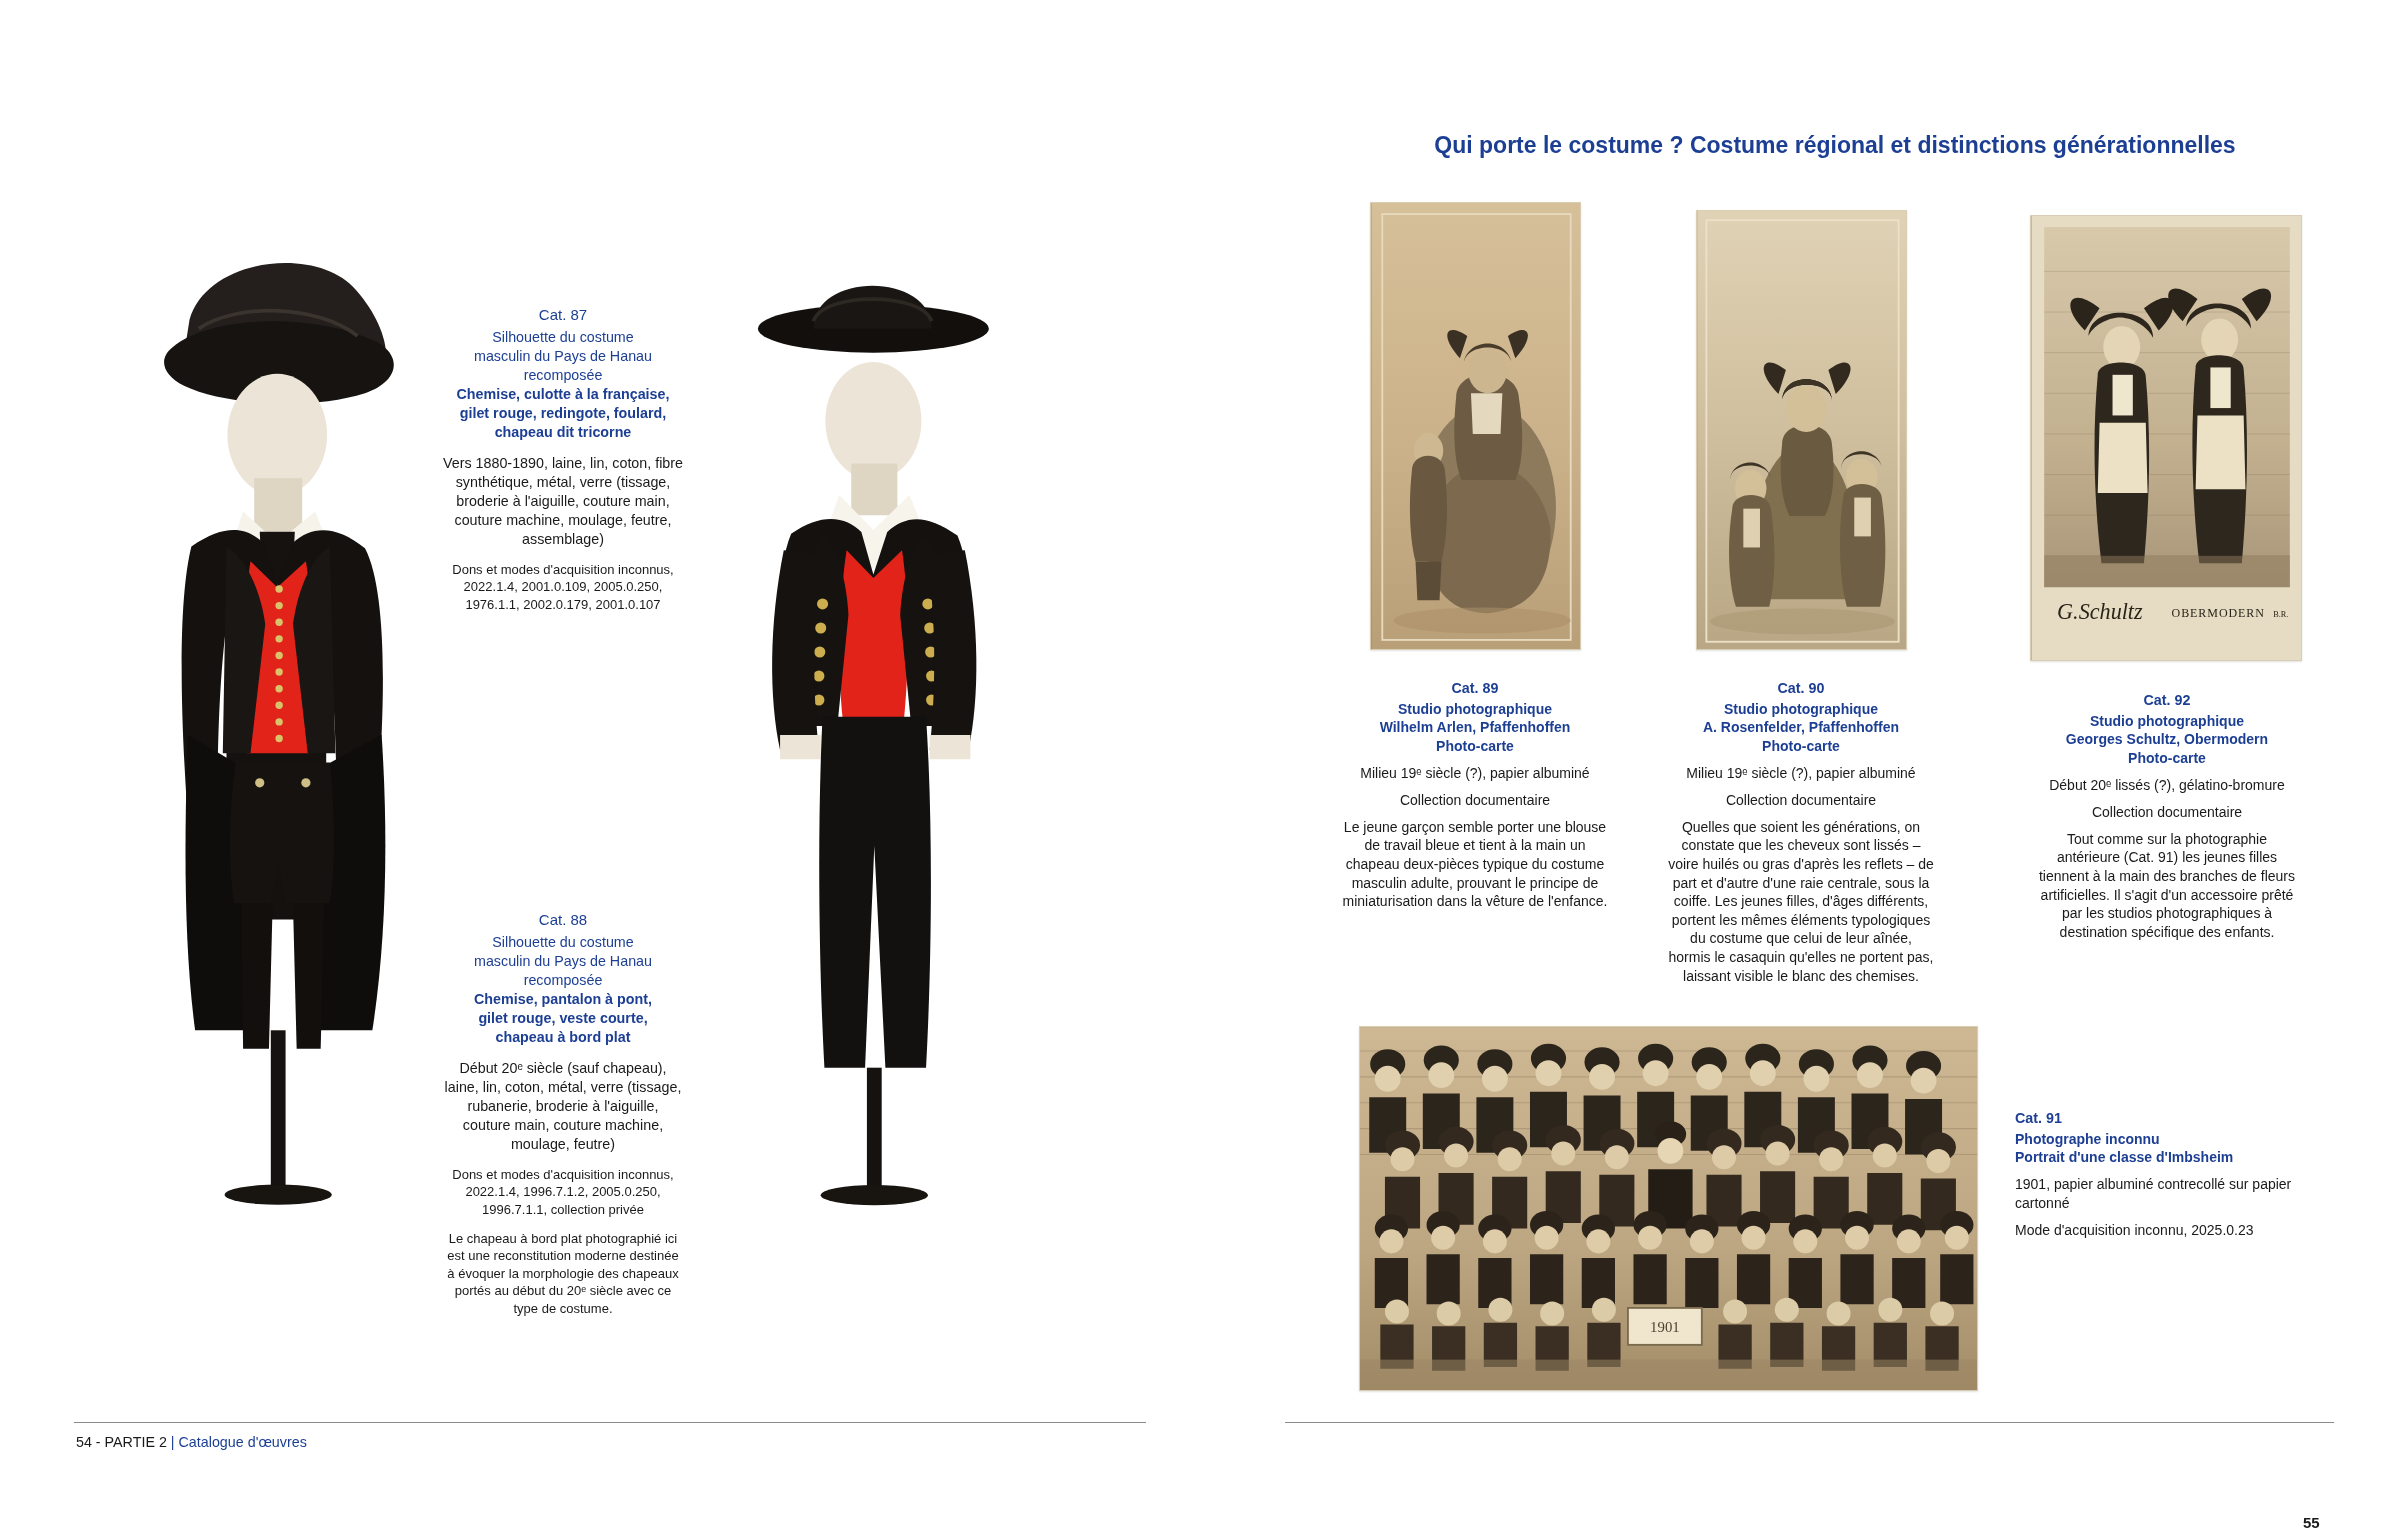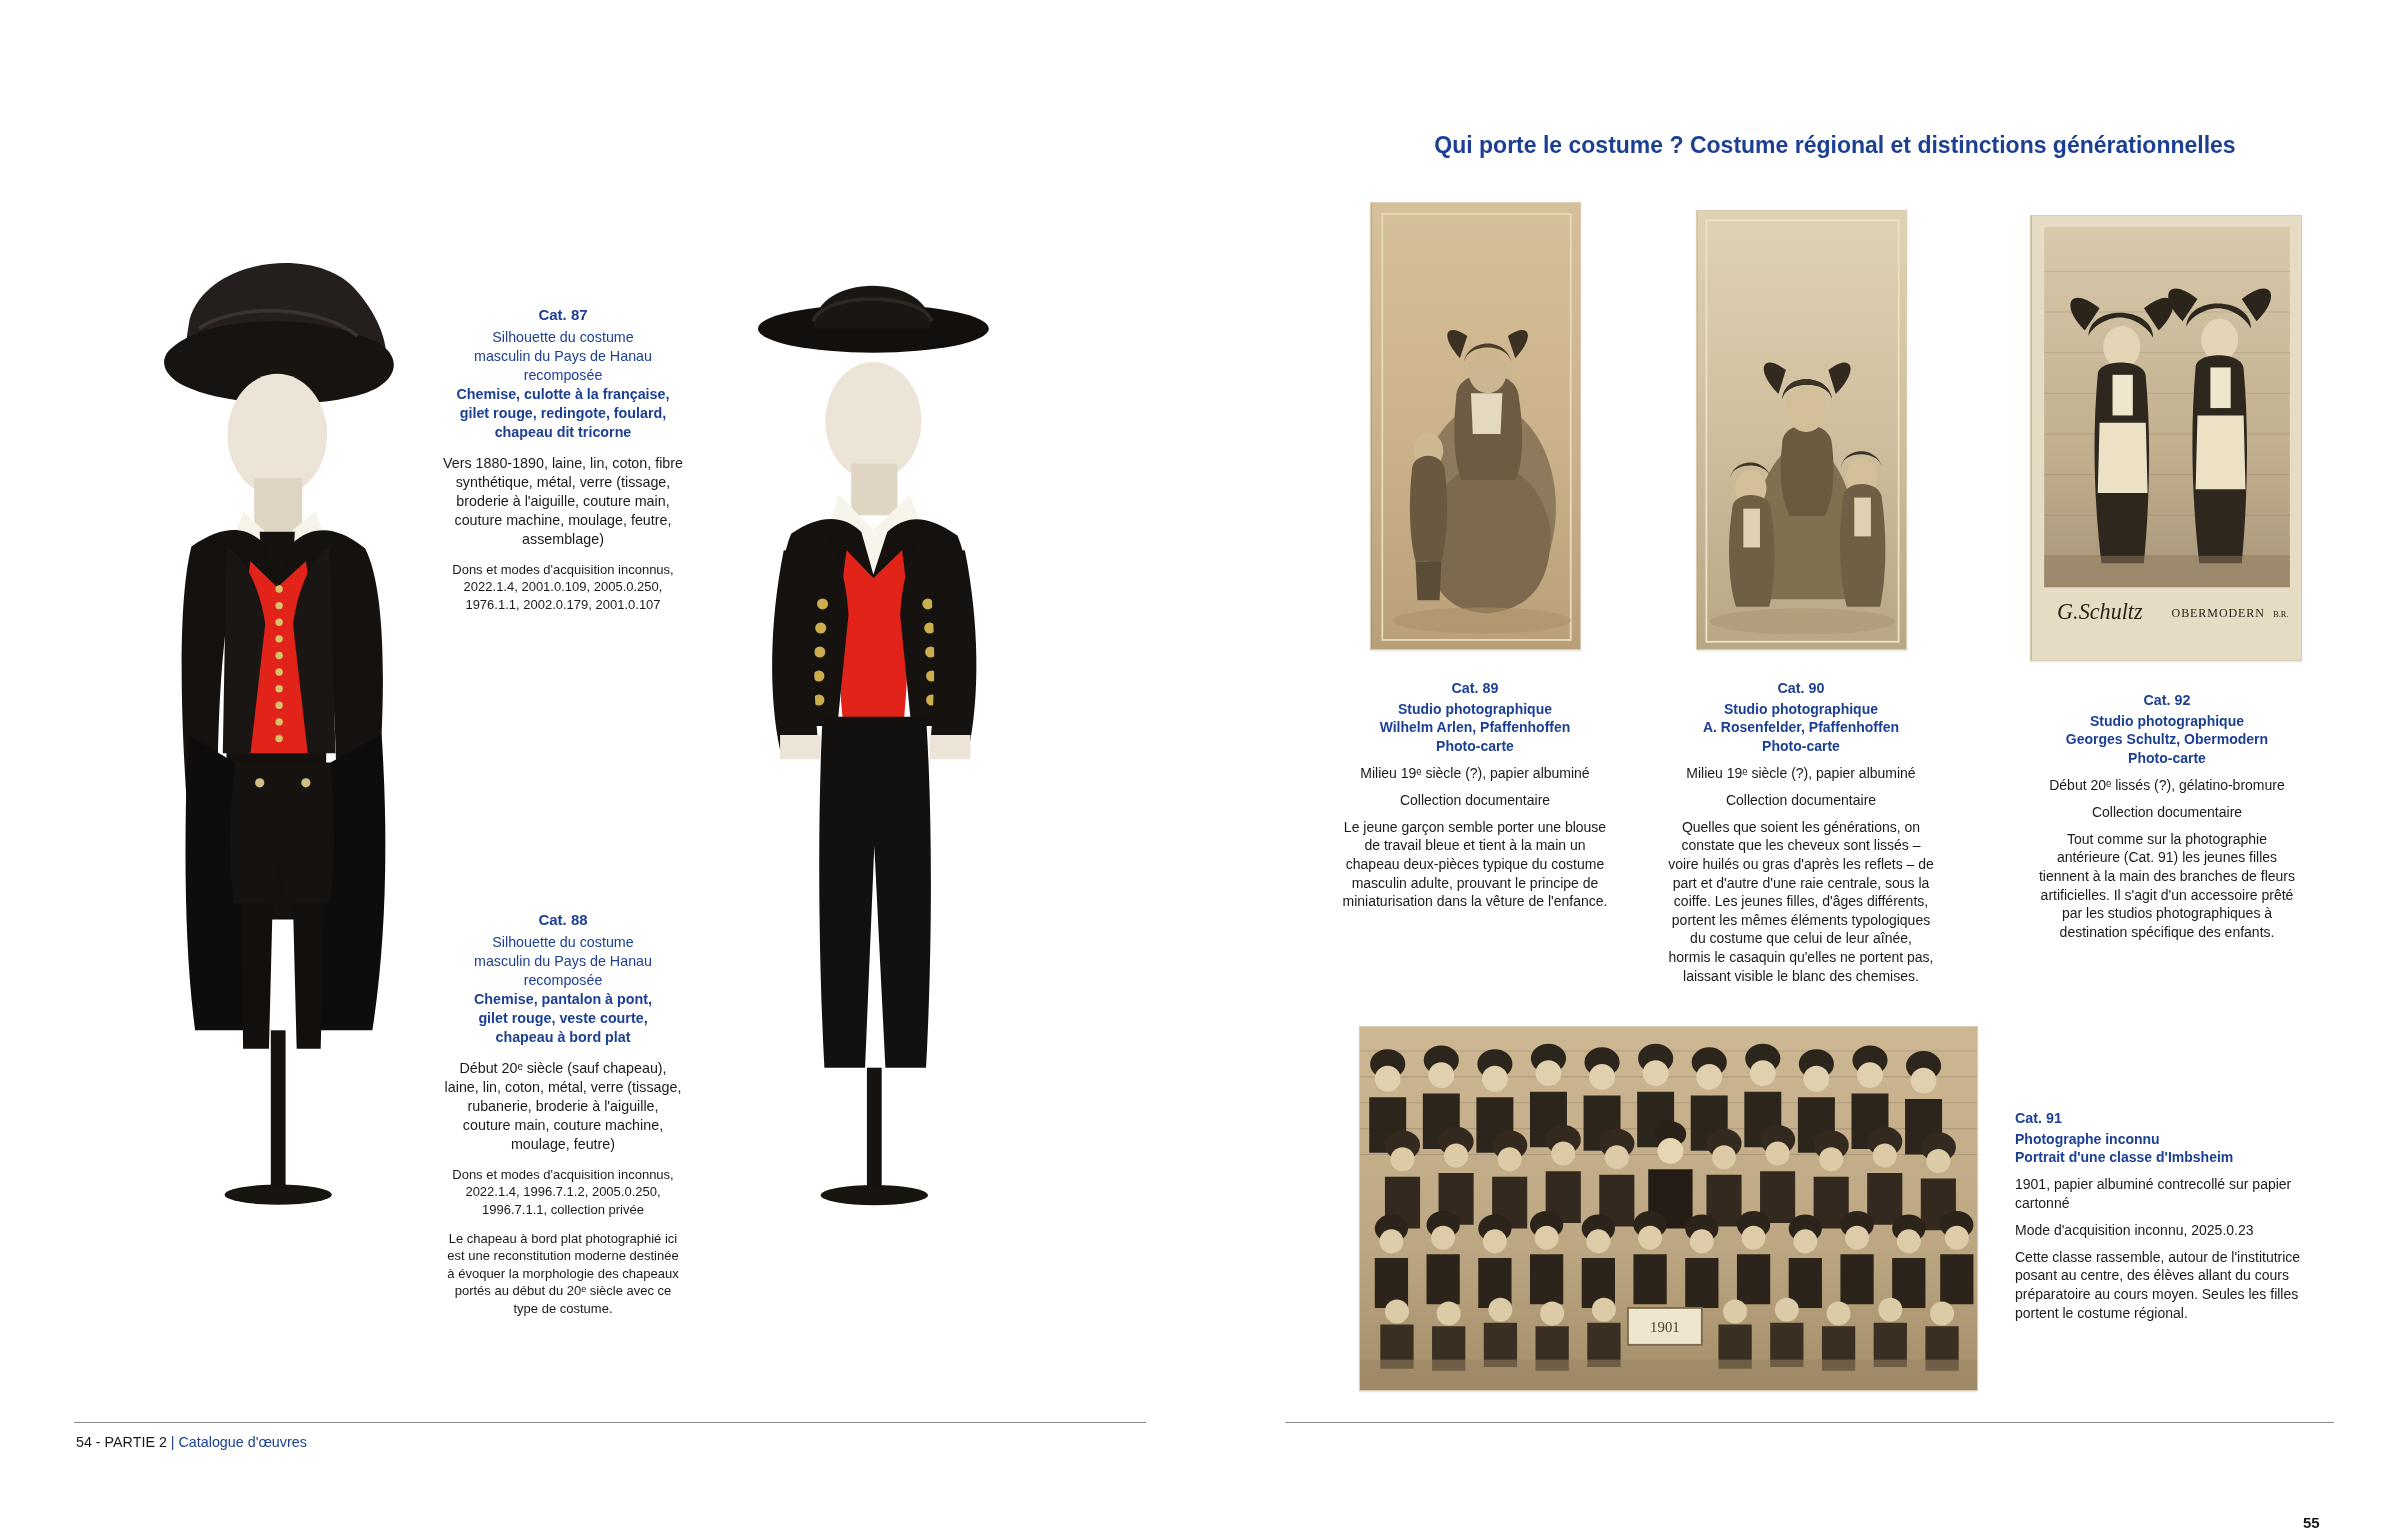--- a/index.html
+++ b/index.html
@@ -44,21 +44,21 @@
   
   .caption {
     position: absolute;
     text-align: center;
     font-size: 14.3px;
     line-height: 1.33;
     color: #1a1a1a;
   }
   .caption .cat {
     color: #1c3f94;
-    font-weight: bold;
+    font-weight: normal;
     font-size: 15px;
     margin-bottom: 2.8px;
   }
   .caption .title {
     color: #1c3f94;
     font-size: 14.3px;
     line-height: 1.33;
   }
   .caption .title.b { font-weight: bold; }
   .caption .blk { margin-top: 12px; }
@@ -674,20 +674,19 @@
       <rect x="0" y="360" width="670" height="35" fill="#9b8564" opacity="0.55"></rect>
     </svg>
   </div>
 
   <div class="photo-caption left-align" style="left:2015px; top:1109px; width:287px;">
     <div class="cat">Cat. 91</div>
     <div class="title">Photographe inconnu</div>
     <div class="title">Portrait d'une classe d'Imbsheim</div>
     <div class="blk">1901, papier albuminé contrecollé sur papier cartonné</div>
     <div class="blk">Mode d'acquisition inconnu, 2025.0.23</div>
-    <div class="blk">Cette classe rassemble, autour de l'institutrice posant au centre, des élèves allant du cours préparatoire au cours moyen. Seules les filles portent le costume régional.</div>
   </div>
 
   <div class="footer-rule-r"></div>
   <div class="footer-right">55</div>
 
 </div>
 
 
 </body></html>

